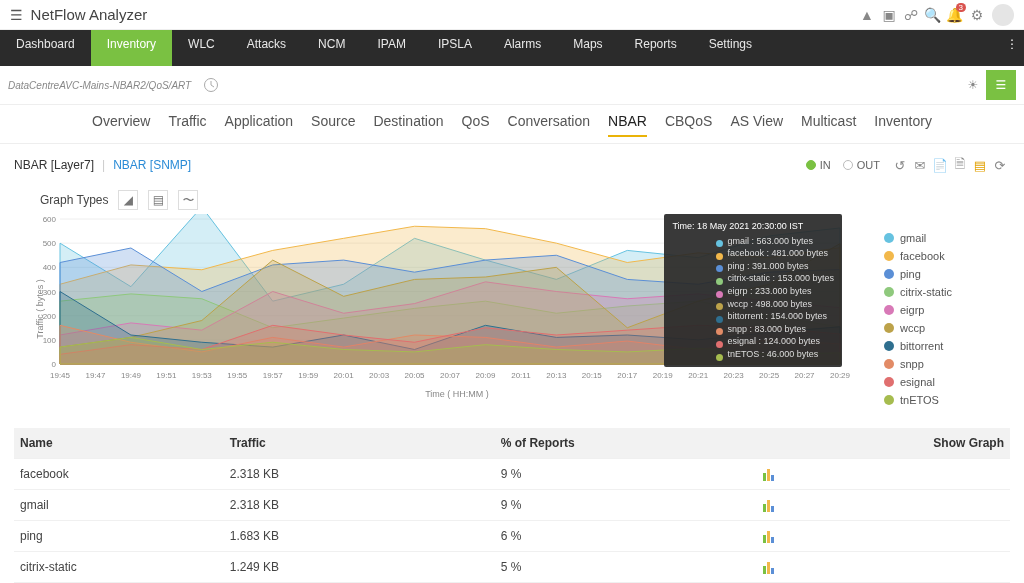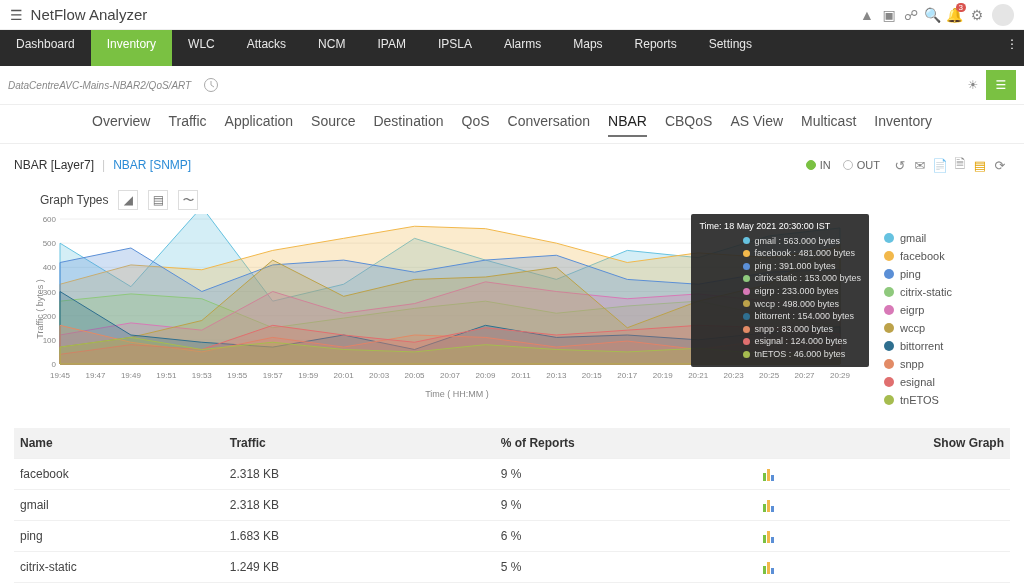--- a/index.html
+++ b/index.html
@@ -25,21 +25,21 @@
   .context .clock { margin-left:12px; display:flex; align-items:center; color:#888;}
   .context .clock svg{margin-right:4px;}
   .context .clock .lh{font-size:11px; color:#777;}
   .context .clock .range{font-size:10px; color:#999;}
   .context .spacer{flex:1;}
   .context .rbtn{ width:26px; height:26px; display:flex;align-items:center;justify-content:center; color:#888; cursor:pointer;}
   .context .ham{ background:#7ac142; color:#fff; width:30px; height:30px;}
   
   .subtabs { display:flex; justify-content:center; gap:18px; border-bottom:1px solid #eee; padding:8px 0 6px;}
   .subtabs .st { font-size:14px; color:#555; cursor:pointer; padding-bottom:6px;}
-  .subtabs .st.active { color:#222; border-bottom:2px solid #737373; font-weight:500;}
+  .subtabs .st.active { color:#222; border-bottom:2px solid #eab308; font-weight:500;}
   
   .panelhdr { display:flex; align-items:center; padding:10px 14px;}
   .panelhdr .nbartab{ font-size:12px; color:#333; cursor:pointer;}
   .panelhdr .nbartab.link{ color:#2a8bd6;}
   .panelhdr .sep{ color:#ccc; margin:0 8px;}
   .panelhdr .spacer{flex:1;}
   .panelhdr .iotoggle{ display:flex; align-items:center; margin-right:10px; font-size:11px; color:#666;justify-content:center;}
   .panelhdr .dot{ width:10px;height:10px;border-radius:50%; border:1px solid #bbb; margin:0 4px;}
   .panelhdr .dot.in{ background:#7ac142; border-color:#7ac142;}
   .panelhdr .picon{ width:20px; text-align:center; color:#888; cursor:pointer; font-size:13px;}
@@ -51,22 +51,22 @@
   
   .chartwrap{ display:flex; padding:0 20px 10px 30px;}
   .chartsvg{ flex:1; position:relative;}
   .chartsvg .title{ text-align:center; font-size:12px; color:#555; margin-bottom:4px;}
   .chartsvg .ylabel{ position:absolute; left:-20px; top:90px; transform:rotate(-90deg); font-size:9px; color:#888;}
   .chartsvg .xlabel{ text-align:center; font-size:9px; color:#888; margin-top:2px;}
   .legend{ width:120px; padding-top:18px;}
   .legend .lr{ display:flex; align-items:center; font-size:11px; color:#555; margin-bottom:6px;}
   .legend .sw{ width:10px;height:10px;border-radius:50%; margin-right:6px;}
   
-  .tooltip{ position:absolute; top:0; right:15px; background:rgba(40,40,40,0.92); color:#ddd; font-size:9px; padding:6px 8px; border-radius:2px; line-height:1.4;}
-  .tooltip .tr{display:flex;align-items:center;padding-left:44px;}
+  .tooltip{ position:absolute; top:0; right:42px; background:rgba(40,40,40,0.92); color:#ddd; font-size:9px; padding:6px 8px; border-radius:2px; line-height:1.4;}
+  .tooltip .tr{display:flex;align-items:flex-end;padding-left:44px;}
   .tooltip .tw{width:7px;height:7px;border-radius:50%;margin-right:4px;}
   
   table.data{ width:calc(100% - 28px); margin:6px 14px; border-collapse:collapse;}
   table.data th{ text-align:left; font-size:12px; font-weight:600; color:#333; background:#f2f2f2; padding:8px 6px;}
   table.data td{ font-size:12px; color:#444; padding:8px 6px; border-top:1px solid #f0f0f0;}
   table.data td.graphcell span{ display:inline-block; width:3px; margin-right:1px; vertical-align:bottom;}
   svg text.tick{ font-size:8px; fill:#888;}
 </style>
 </head>
 <body>

